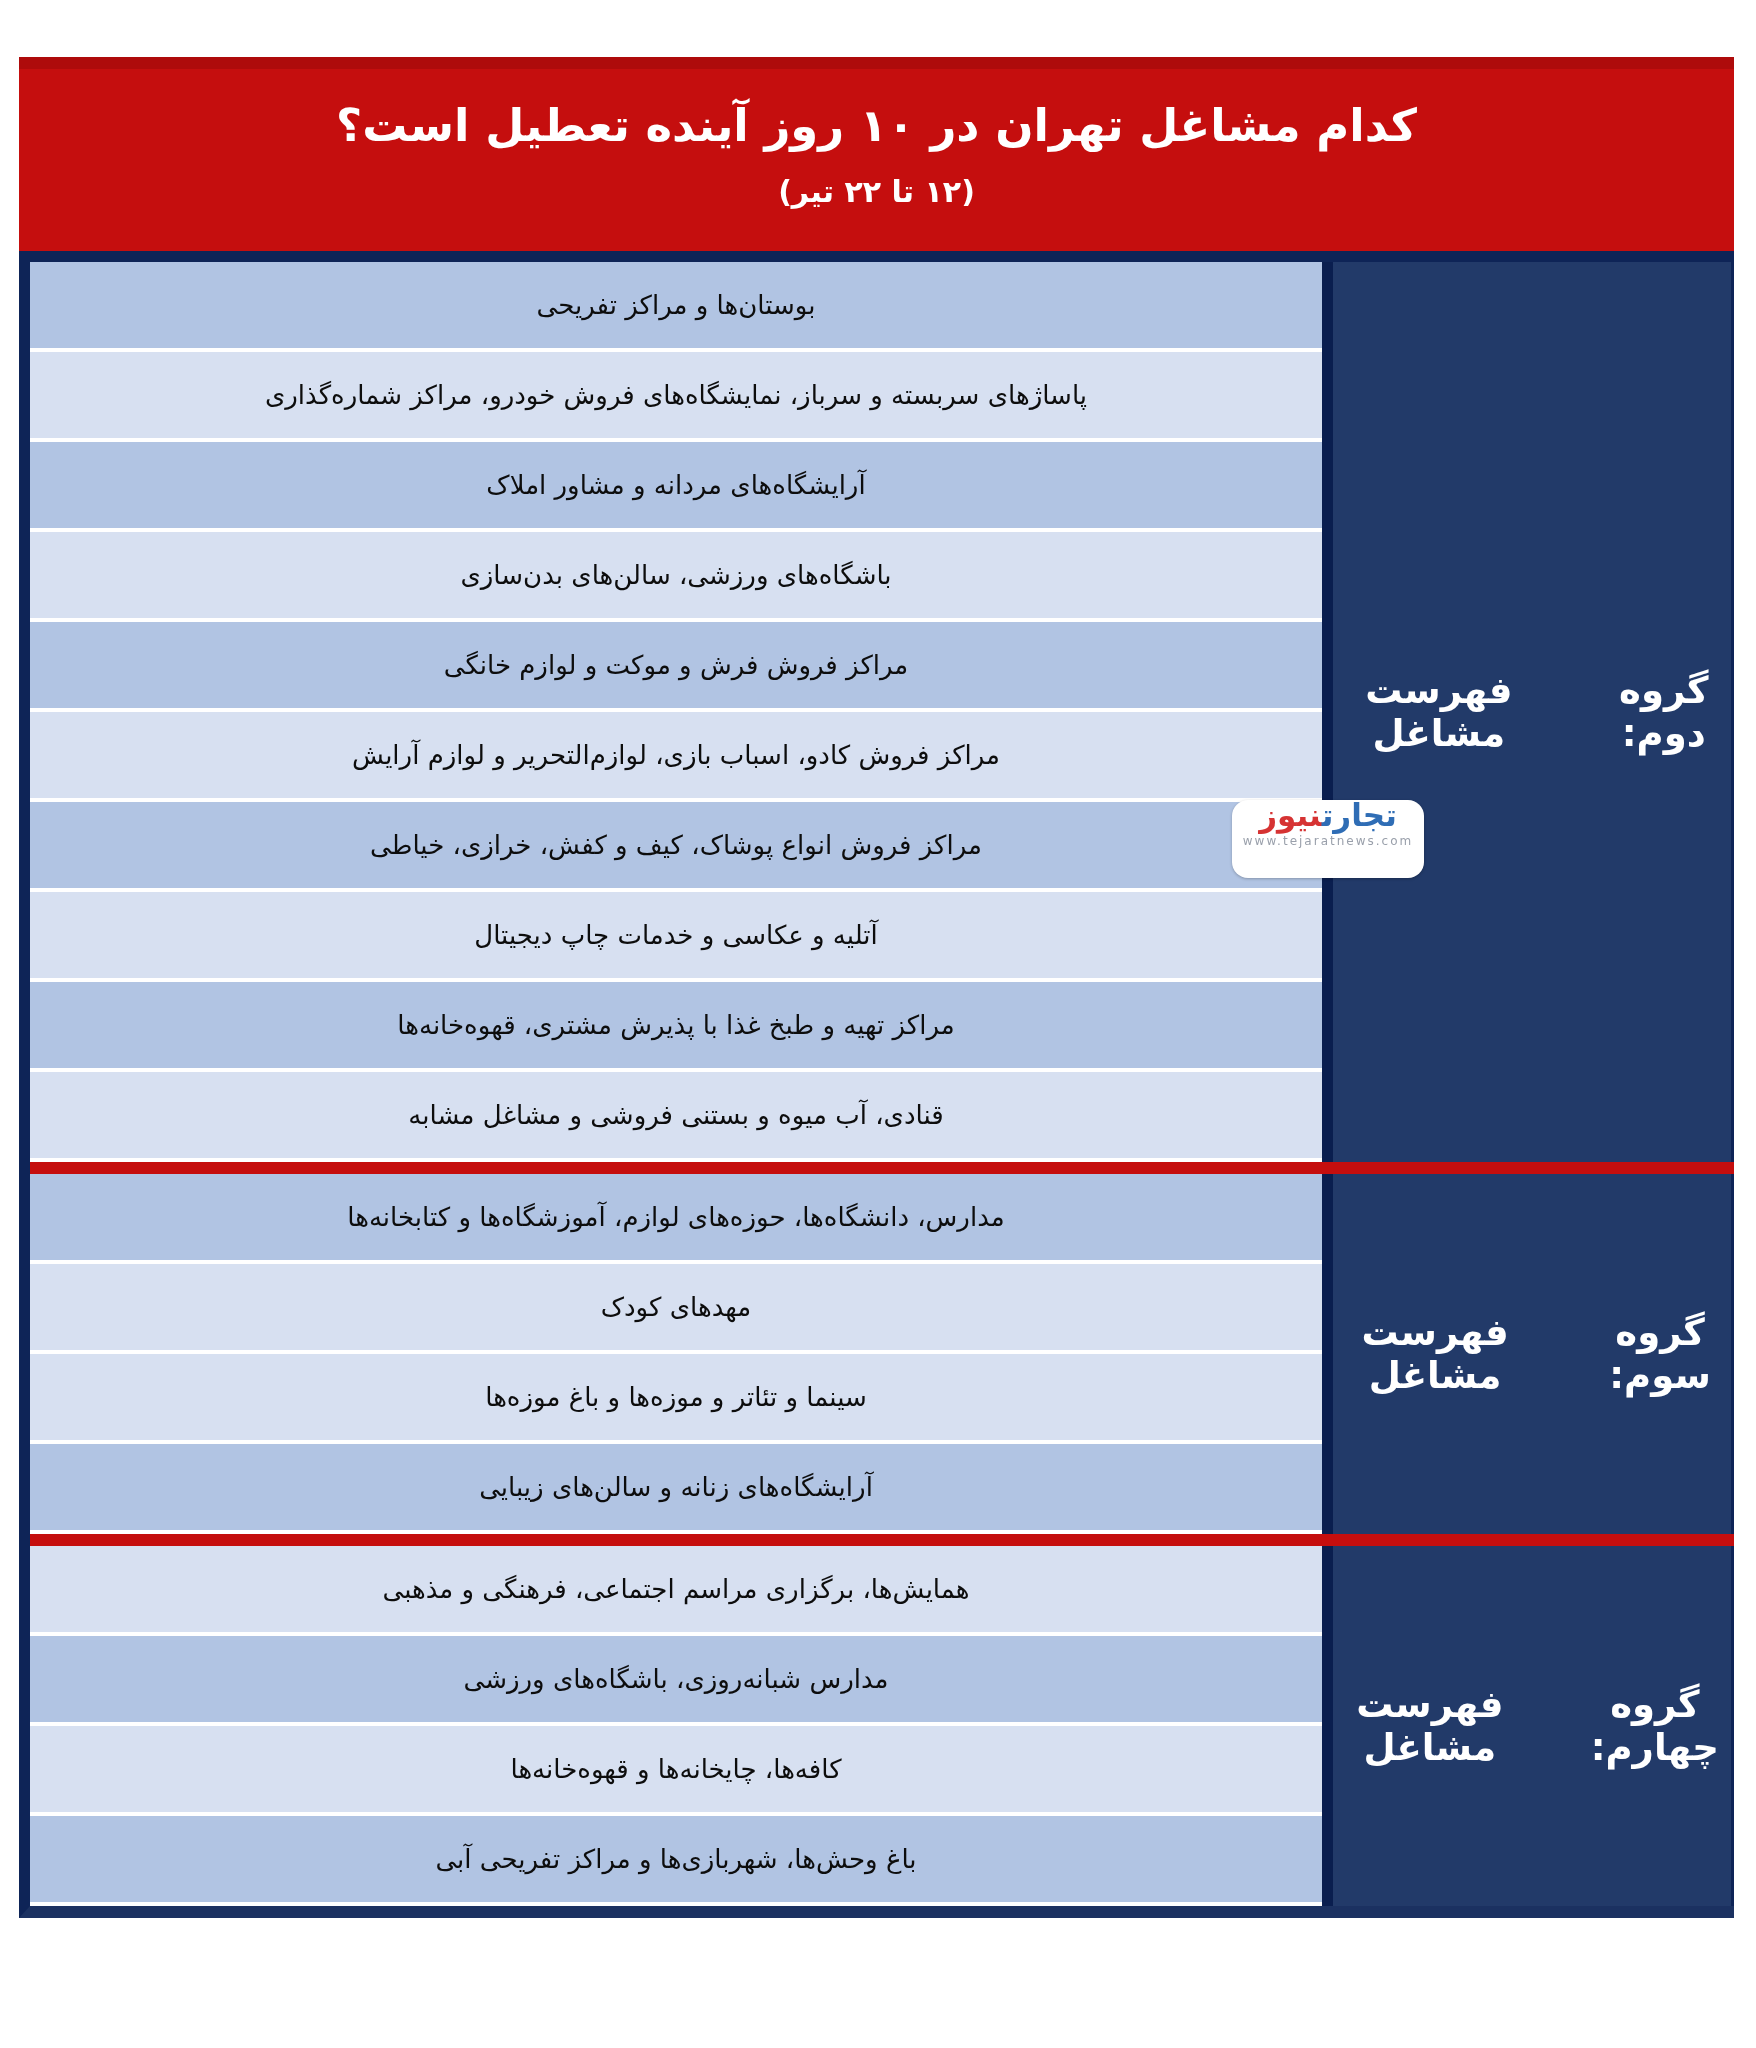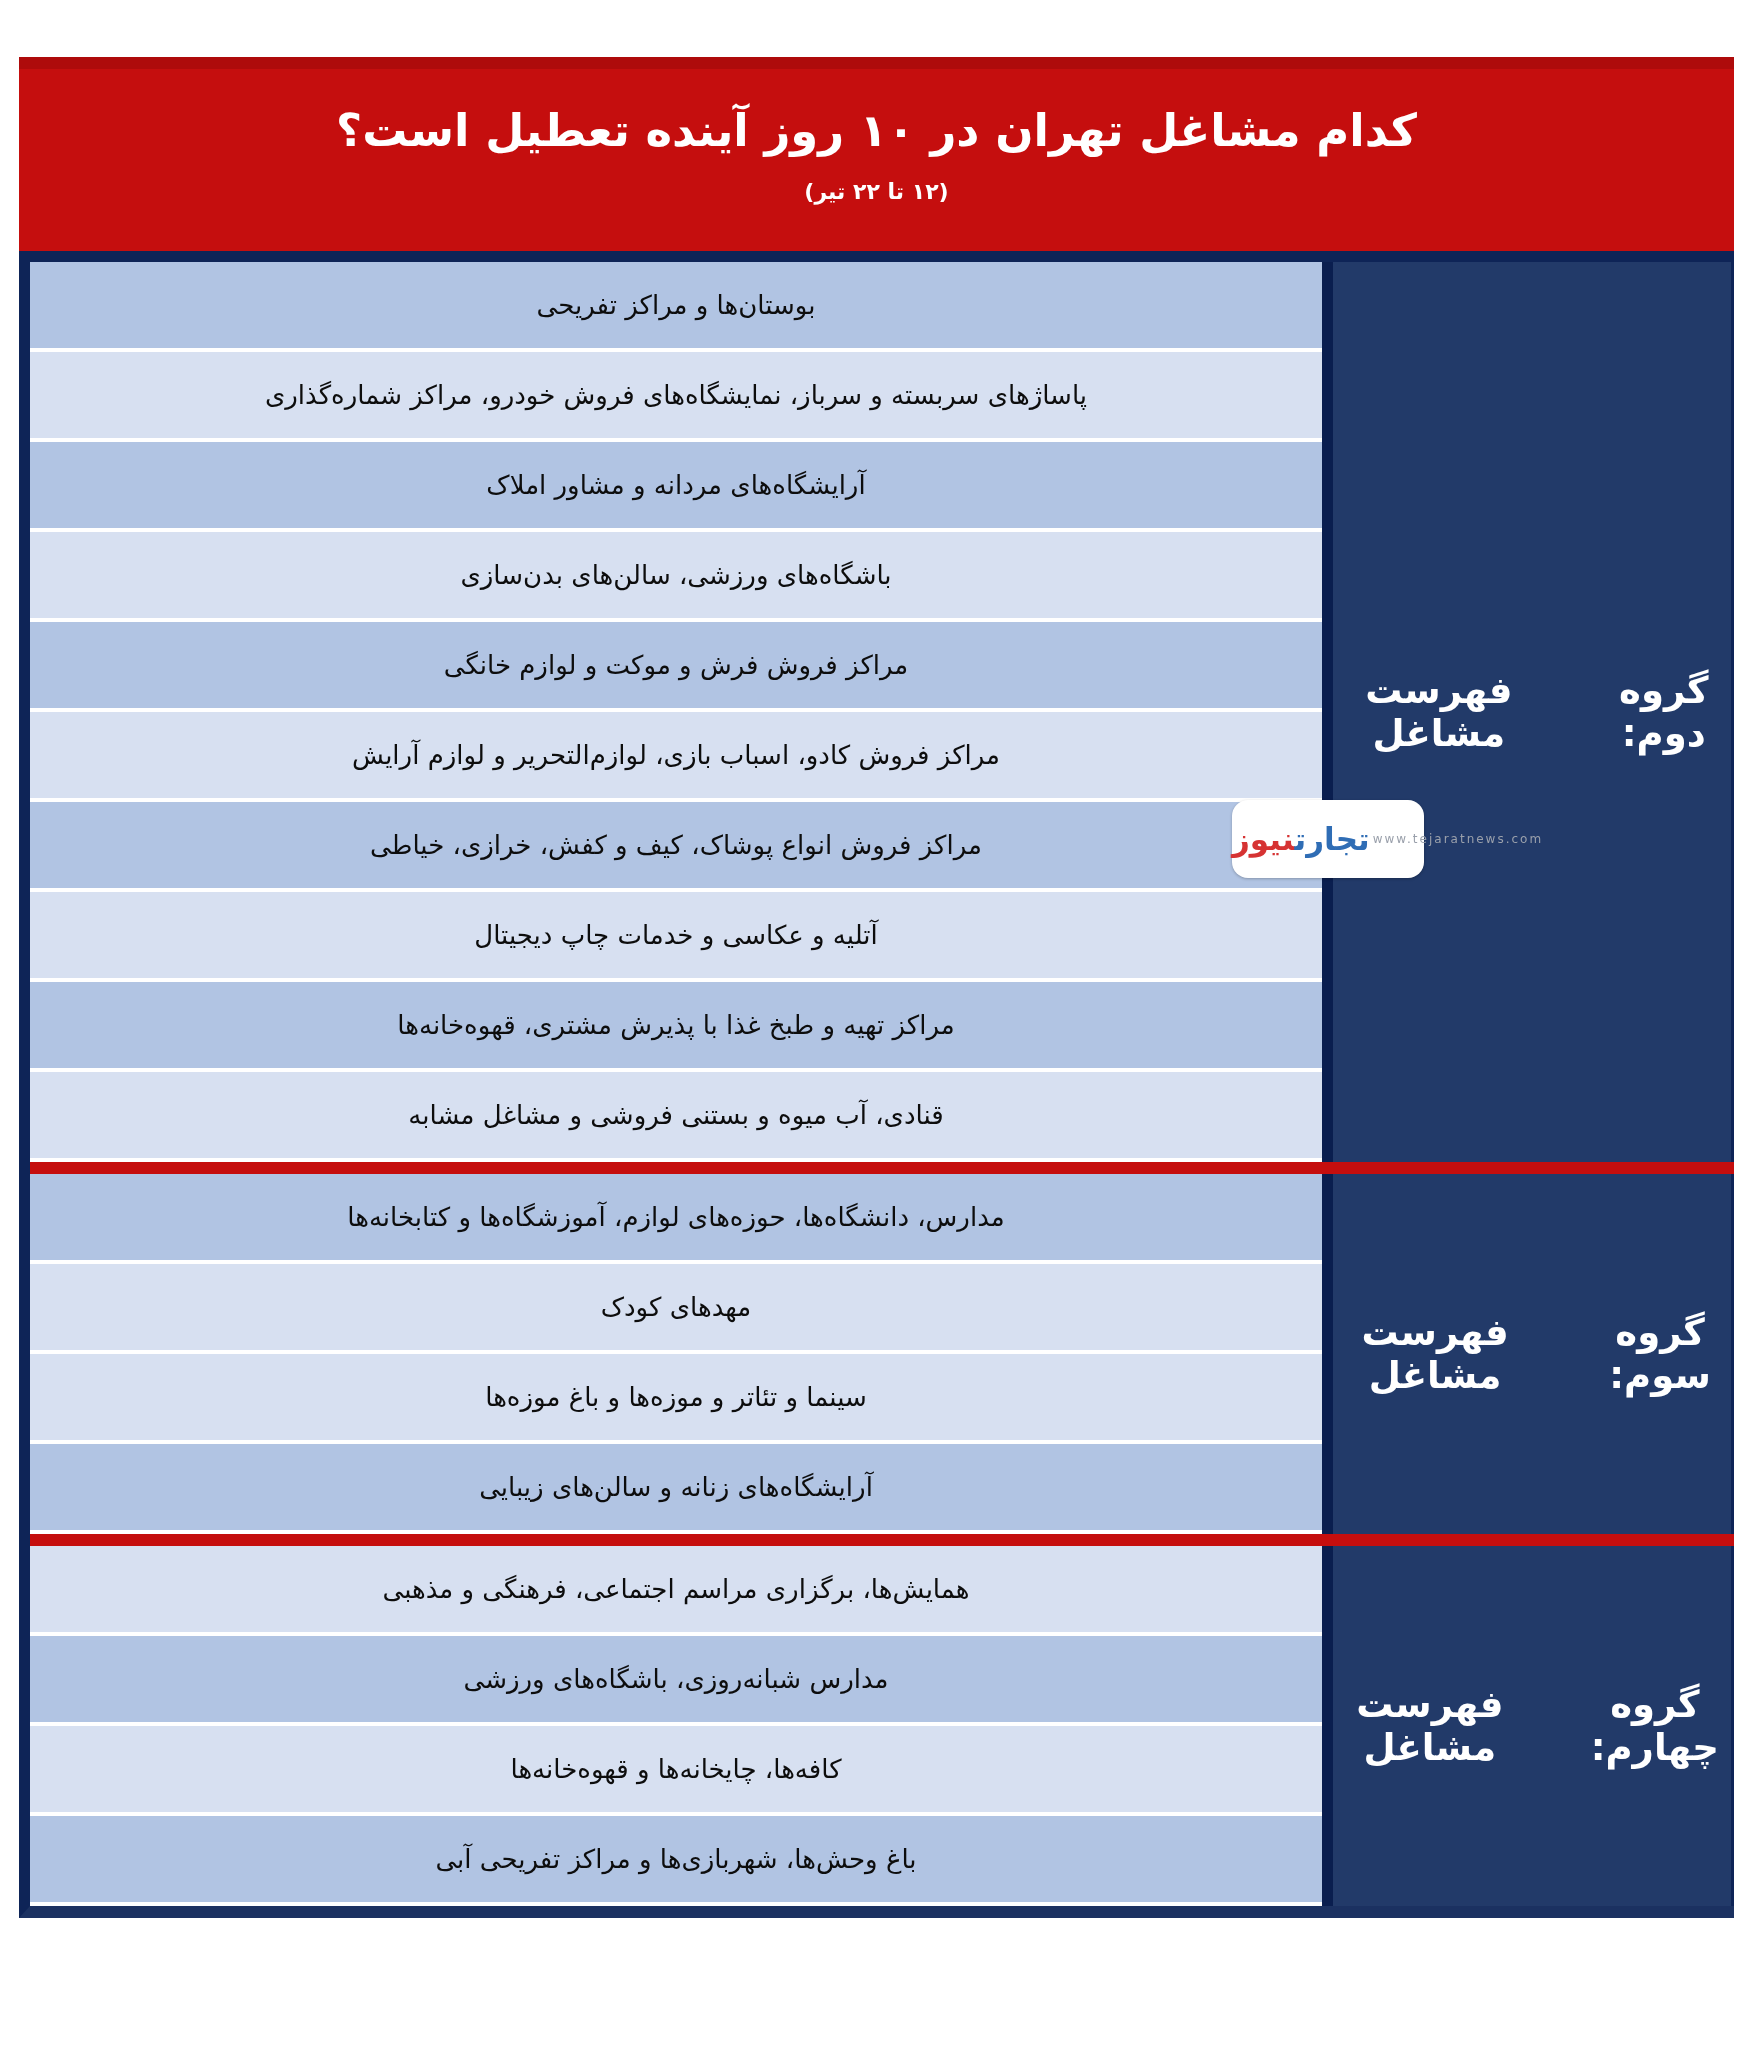--- a/index.html
+++ b/index.html
@@ -35,21 +35,21 @@
   }
   .header .title {
     color: #ffffff;
     font-size: 45px;
     font-weight: bold;
     direction: rtl;
     text-align: center;
   }
   .header .subtitle {
     color: #ffffff;
-    font-size: 22px;
+    font-size: 30px;
     font-weight: bold;
     direction: rtl;
     text-align: center;
   }
   
   .table-wrap {
     border-top: 11px solid var(--navy-border, #0e2457);
     border-left: 11px solid var(--navy-border, #0e2457);
     border-bottom: 12px solid var(--navy-bottom, #1b3161);
   }
@@ -108,20 +108,21 @@
   .watermark {
     position: absolute;
     left: 1232px;
     top: 800px;
     width: 192px;
     height: 78px;
     background: #ffffff;
     border-radius: 16px;
     box-shadow: 0 1px 3px rgba(0,0,0,0.25);
     display: flex;
+    flex-direction: column;
     justify-content: flex-start;
     align-items: center;
     gap: 3px;
     z-index: 5;
   }
   .brand-line {
     direction: rtl;
     font-weight: bold;
     font-size: 31px;
     line-height: 1;

